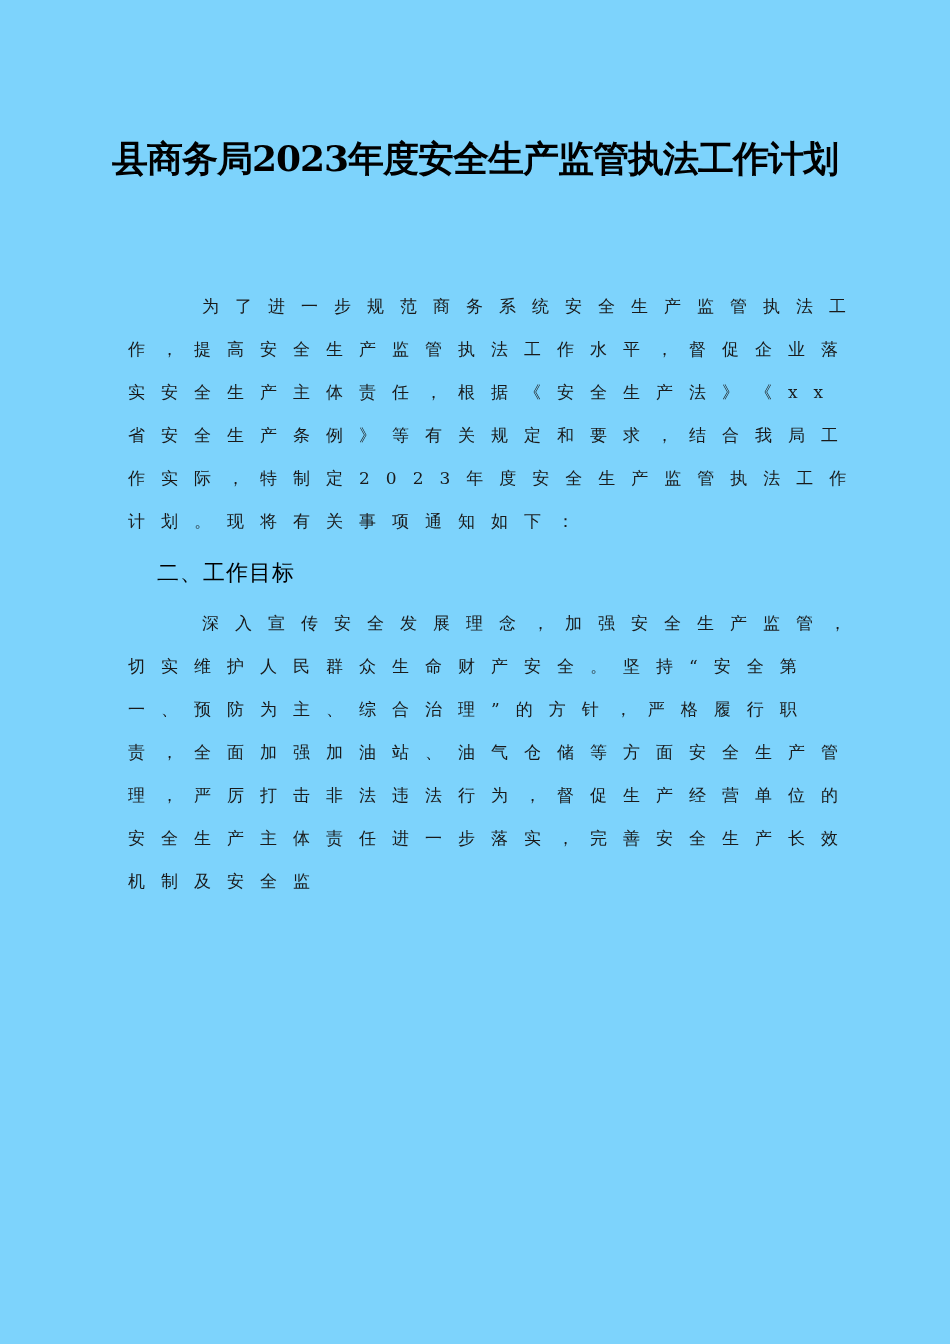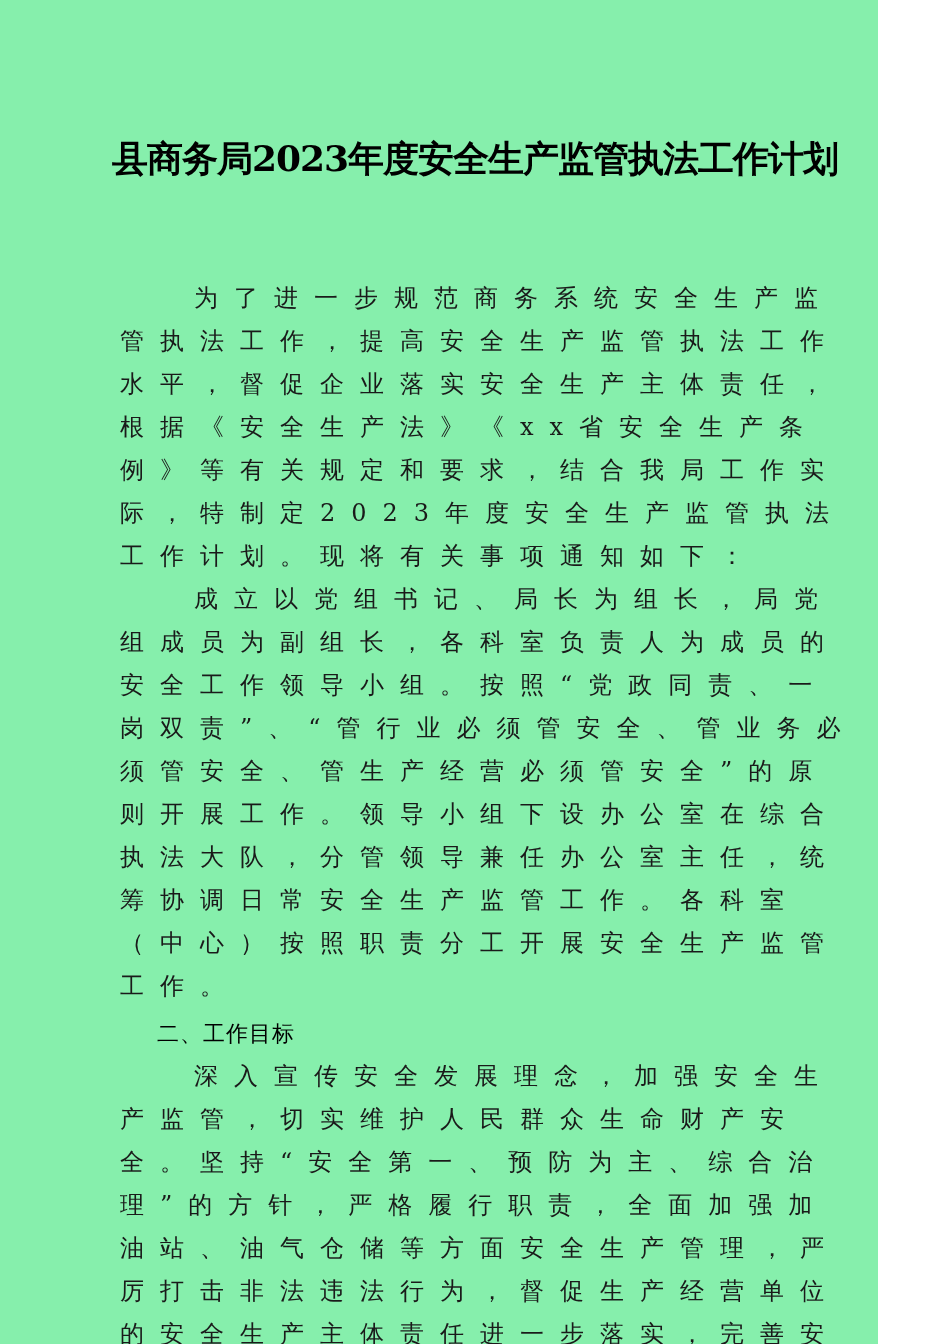--- a/index.html
+++ b/index.html
@@ -11,23 +11,23 @@
       width: 950px;
       height: 1344px;
       position: relative;
       overflow: hidden;
       color: #111111;
     }
     .page {
       position: absolute;
       left: 0;
       top: 0;
-      width: 878px;
+      width: 950px;
       height: 1344px;
-      background: #86efac;
+      background: #7dd3fc;
     }
     .title {
       position: absolute;
       left: 110px;
       top: 136px;
       width: 730px;
       text-align: center;
       font-family: "DejaVu Serif", "Liberation Serif", serif;
       font-weight: bold;
       font-size: 36px;
@@ -37,25 +37,25 @@
       margin: 0;
     }
     .body {
       position: absolute;
       left: 120px;
       top: 277px;
       width: 720px;
     }
     .para {
       font-family: "DejaVu Serif", "Liberation Serif", serif;
-      font-size: 24px;
+      font-size: 17px;
       line-height: 43px;
       letter-spacing: 16px;
       text-indent: 74px;
-      margin: 0;
+      margin: 8px;
       color: #1a1a1a;
       word-break: break-all;
       width: 740px;
       margin-right: -20px;
     }
     .heading {
       font-family: "DejaVu Sans", "Liberation Sans", sans-serif;
       font-size: 22px;
       line-height: 43px;
       font-weight: normal;
@@ -70,18 +70,17 @@
   </style>
 </head>
 <body>
 
 <div class="page">
   <h1 class="title">县商务局2023年度安全生产监管执法工作计划</h1>
 
   <div class="body">
     <p class="para">为了进一步规范商务系统安全生产监管执法工作，提高安全生产监管执法工作水平，督促企业落实安全生产主体责任，根据《安全生产法》《xx省安全生产条例》等有关规定和要求，结合我局工作实际，特制定2023年度安全生产监管执法工作计划。现将有关事项通知如下：</p>
 
-    <p class="para">成立以党组书记、局长为组长，局党组成员为副组长，各科室负责人为成员的安全工作领导小组。按照“党政同责、一岗双责”、“管行业必须管安全、管业务必须管安全、管生产经营必须管安全”的原则开展工作。领导小组下设办公室在综合执法大队，分管领导兼任办公室主任，统筹协调日常安全生产监管工作。各科室（中心）按照职责分工开展安全生产监管工作。</p>
 
     <h2 class="heading h2">二、工作目标</h2>
     <p class="para">深入宣传安全发展理念，加强安全生产监管，切实维护人民群众生命财产安全。坚持“安全第一、预防为主、综合治理”的方针，严格履行职责，全面加强加油站、油气仓储等方面安全生产管理，严厉打击非法违法行为，督促生产经营单位的安全生产主体责任进一步落实，完善安全生产长效机制及安全监</p>
   </div>
 </div>
 
 </body></html>

